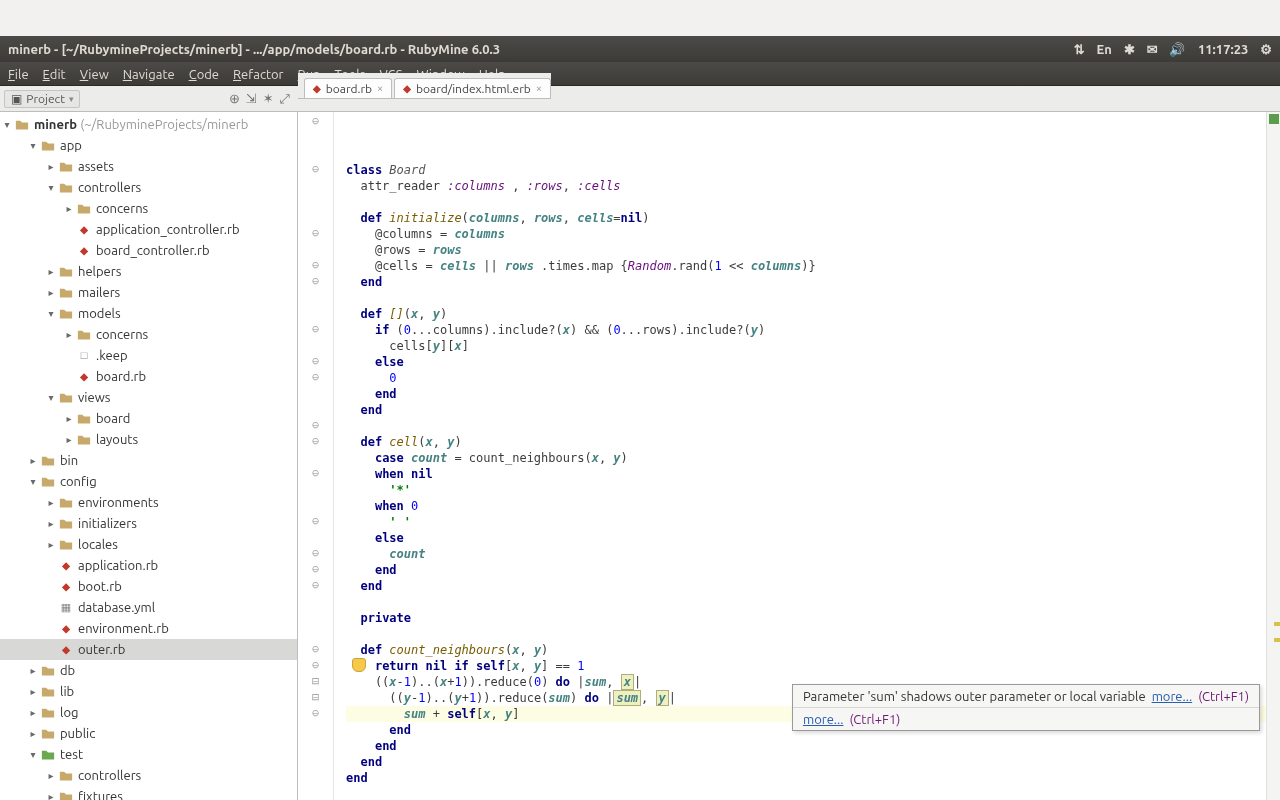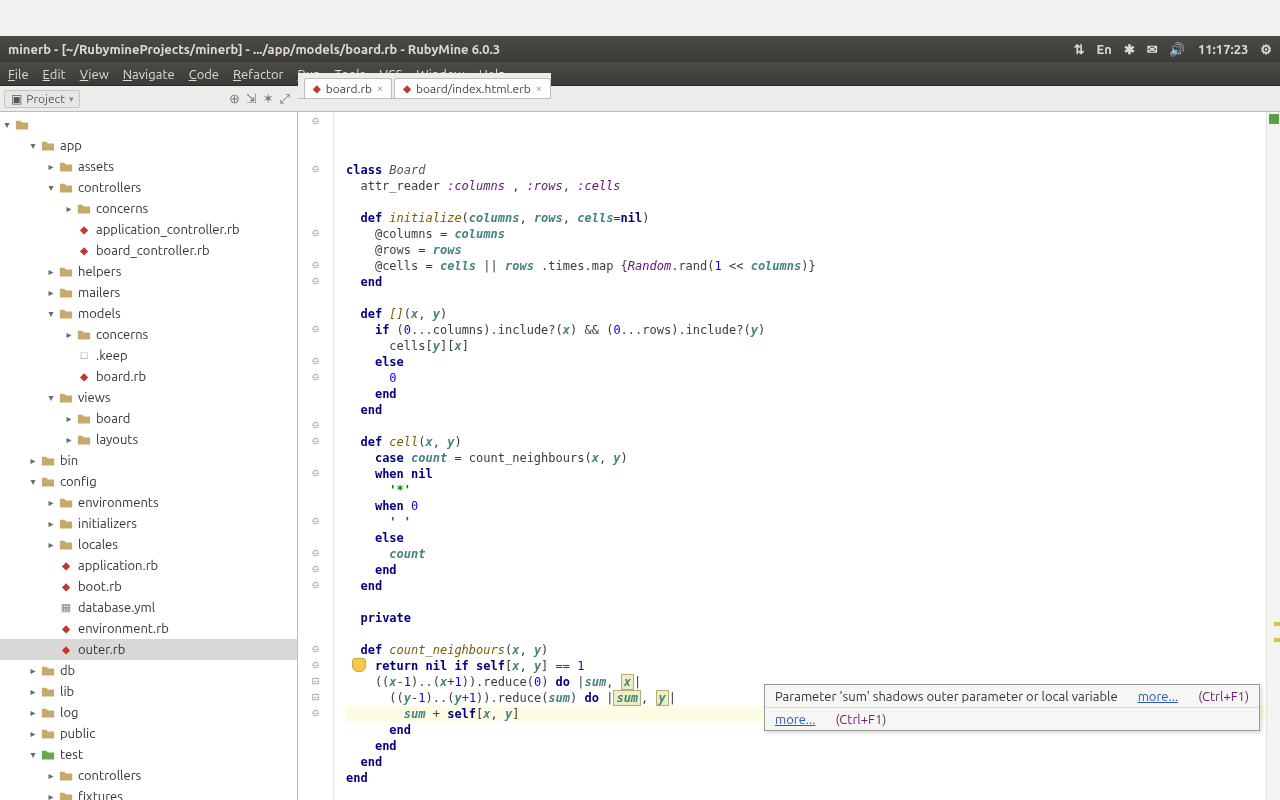--- a/index.html
+++ b/index.html
@@ -50,21 +50,21 @@
 .iv { color:#404040; }
 .num { color:#0000ff; }
 .str { color:#008000; font-weight:bold; }
 .cnst { color:#660e7a; font-style:italic; }
 .warn-box { background:#eef0bf; border:1px solid #b0ad7a; padding:0 2px; }
 .bulb { position:absolute; left:8px; top:546px; width:14px; height:14px; background:#f7c948; border-radius:3px 3px 6px 6px; border:1px solid #caa43c; }
 .right-strip { width:14px; background:#f4f4f2; border-left:1px solid #e0e0de; position:relative; }
 .right-strip .mk-g { position:absolute; top:2px; left:2px; width:10px; height:10px; background:#5a9e4d; }
 .right-strip .mk-y { position:absolute; right:0; width:6px; height:4px; background:#d8c24a; }
 .tooltip { position:absolute; right:20px; top:572px; background:#f6f6f4; border:1px solid #9a9a98; font-size:13px; color:#333; box-shadow:2px 2px 4px rgba(0,0,0,.15); }
-.tooltip .trow { padding:4px 10px; border-bottom:1px solid #d6d6d4; display:flex; gap:20px; align-items:center; }
+.tooltip .trow { padding:4px 10px; border-bottom:1px solid #d6d6d4; display:flex; gap:6px; align-items:center; }
 .tooltip .trow:last-child { border-bottom:none; }
 .tooltip a { color:#2a5db0; text-decoration:underline; }
 .tooltip .sc { color:#701a75; }
 .statusbar { height:20px; background:#ececea; border-top:1px solid #bdbdbd; display:flex; align-items:center; font-size:12px; color:#555; padding:0 6px; }
 .statusbar .sb-left { width:20px; }
 .statusbar .sb-right { margin-left:auto; display:flex; gap:0; }
 .statusbar .cell { border-left:1px solid #c8c8c6; padding:0 8px; }
 .tabs-bar-wrap { display:flex; }
 .tabs-bar-wrap .tool-left { width:298px; display:flex; align-items:center; }
 svg.ficon { width:14px; height:14px; }
@@ -130,20 +130,21 @@
 <div class="main">
   <div class="sidebar">
     <div class="tree" id="tree">
         <div class="tree-row">
           <span class="tw">▾</span>
           <span class="ico folder">
             <svg class="ficon" viewBox="0 0 16 16">
               <path fill="currentColor" d="M1 3h5l2 2h7v8H1z"></path>
             </svg>
           </span>
+          <span class="tree-label proj">minerb <span class="hint">(~/RubymineProjects/minerb</span></span>
         </div>
         <div class="tree-row">
           <span style="width:26px;display:inline-block"></span>
           <span class="tw">▾</span>
           <span class="ico folder">
             <svg class="ficon" viewBox="0 0 16 16">
               <path fill="currentColor" d="M1 3h5l2 2h7v8H1z"></path>
             </svg>
           </span>
           <span class="tree-label">app</span>

